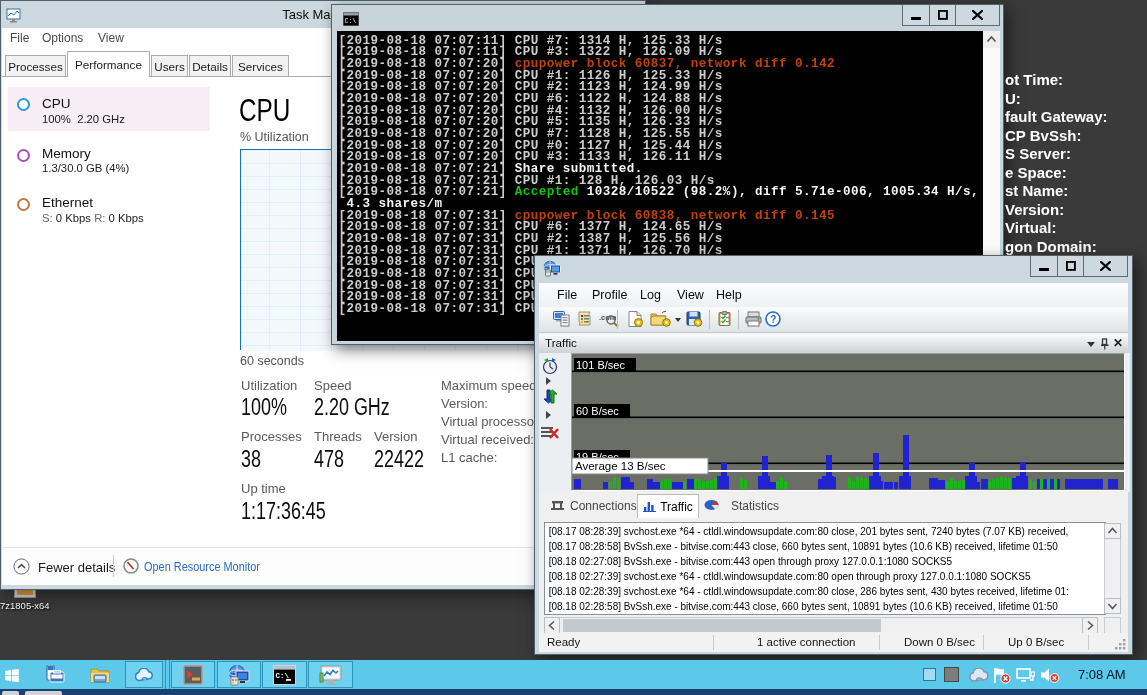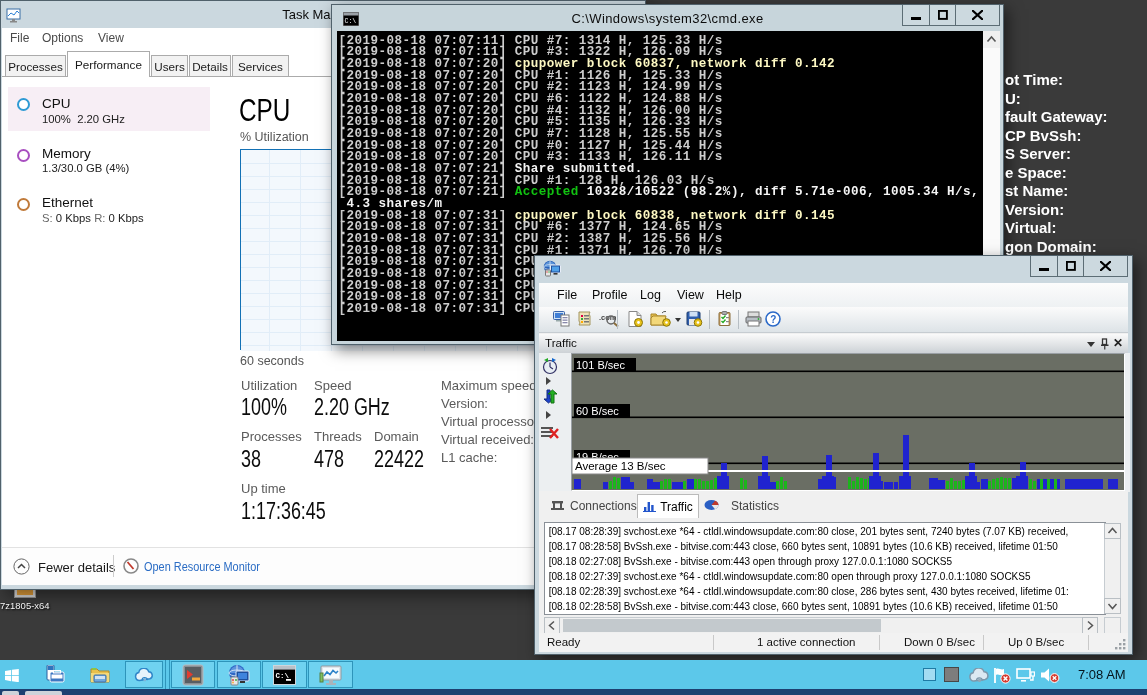--- a/index.html
+++ b/index.html
@@ -28,21 +28,21 @@
 .small{font-size:12.5px;color:#555}
 .stat-lab{position:absolute;font-size:13px;color:#5a5a5a}
 .stat-val{position:absolute;font-size:23px;color:#0b0b0b;transform:scaleX(.78);transform-origin:0 0;white-space:nowrap}
 #tmgraph{position:absolute;left:238px;top:121px;width:391px;height:201px;border:1px solid #1371b5;background:#f3f8fd}
 #tmfoot{position:absolute;left:0;right:0;bottom:0;height:38px;border-top:1px solid #e2e2e2;background:#fdfdfd}
 
 #cmd{left:331px;top:4px;width:673px;height:341px;z-index:10;background:#c7d5db}
 #cmd .console{position:absolute;left:5px;top:26px;width:648px;bottom:3px;background:#000;overflow:hidden}
 #cmd pre{font-family:"Liberation Mono",monospace;font-size:12.6px;font-weight:bold;
   line-height:11.67px;color:#cdcdcd;margin:4.6px 0 0 1.5px;letter-spacing:0.45px}
-#cmd pre .t{color:#fef9c3}
+#cmd pre .t{color:#c2410c}
 #cmd pre .g{color:#11c211}
 #cmd pre .w{color:#f5f5f5}
 #cmdsb{position:absolute;right:3px;top:26px;width:17px;bottom:3px;background:#fafafa}
 
 #px{left:534px;top:255px;width:599px;height:400px;z-index:20}
 #px .client{position:absolute;left:4px;top:27px;right:4px;bottom:2px;background:#f0f0f0}
 .pmenu{position:absolute;left:0;top:0;right:0;height:24px;background:linear-gradient(#fcfcfc,#eef1f3);font-size:12.5px;color:#0a0a0a}
 .pmenu span{position:absolute;top:5px}
 .ptool{position:absolute;left:0;top:24px;right:0;height:26px;background:linear-gradient(#fbfbfb,#dde3e7);border-bottom:1px solid #c6ccd1}
 .phead{position:absolute;left:0;top:51px;right:0;height:19px;background:linear-gradient(#fafafa,#cdd2d6);font-size:11.7px;color:#101010}
@@ -138,21 +138,21 @@
           <rect x="369" y="0" width="1" height="201" fill="#e1edf8"></rect>
         </svg></div>
     <div class="abs small" style="left:238px;top:326px">60 seconds</div>
 
     <div class="stat-lab" style="left:239px;top:350px">Utilization</div>
     <div class="stat-lab" style="left:312px;top:350px">Speed</div>
     <div class="stat-val" style="left:239px;top:366px">100%</div>
     <div class="stat-val" style="left:312px;top:366px">2.20 GHz</div>
     <div class="stat-lab" style="left:239px;top:401px">Processes</div>
     <div class="stat-lab" style="left:312px;top:401px">Threads</div>
-    <div class="stat-lab" style="left:372px;top:401px">Domain</div>
+    <div class="stat-lab" style="left:372px;top:401px">Version</div>
     <div class="stat-val" style="left:239px;top:418px">38</div>
     <div class="stat-val" style="left:312px;top:418px">478</div>
     <div class="stat-val" style="left:372px;top:418px">22422</div>
     <div class="stat-lab" style="left:239px;top:453px">Up time</div>
     <div class="stat-val" style="left:239px;top:470px">1:17:36:45</div>
     <div class="stat-lab" style="left:439px;top:350px">Maximum speed:</div>
     <div class="stat-lab" style="left:439px;top:368px">Version:</div>
     <div class="stat-lab" style="left:439px;top:386px">Virtual processors:</div>
     <div class="stat-lab" style="left:439px;top:404px">Virtual received:</div>
     <div class="stat-lab" style="left:439px;top:422px">L1 cache:</div>
@@ -180,21 +180,20 @@
     <div class="bgl" style="top:126.5px">CP BvSsh:</div>
     <div class="bgl" style="top:145px">S Server:</div>
     <div class="bgl" style="top:163.5px">e Space:</div>
     <div class="bgl" style="top:182px">st Name:</div>
     <div class="bgl" style="top:200.5px">Version:</div>
     <div class="bgl" style="top:219px">Virtual:</div>
     <div class="bgl" style="top:237.5px">gon Domain:</div>
   </div>
 
 <div class="win" id="cmd">
-  <div class="cap" style="height:26px;line-height:27px;font-size:13px;letter-spacing:0.4px">C:\Windows\system32\cmd.exe</div>
   <div class="abs" style="left:11px;top:7px"><svg width="16" height="14" viewBox="0 0 16 14" style="">
         <rect width="16" height="14" fill="#000" stroke="#888"></rect>
         <rect x="0.5" y="0.5" width="15" height="3" fill="#9aa0a6"></rect>
         <text x="1.5" y="11" font-size="6.5" fill="#fff" font-family="Liberation Mono">C:\</text>
       </svg></div>
   <div class="capbtns" style="right:3px">
     <div class="cb" style="width:28px">
         <svg width="10" height="9" viewBox="0 0 10 9" style="">
           <rect x="0" y="6" width="10" height="3" fill="#000"></rect>
         </svg>

